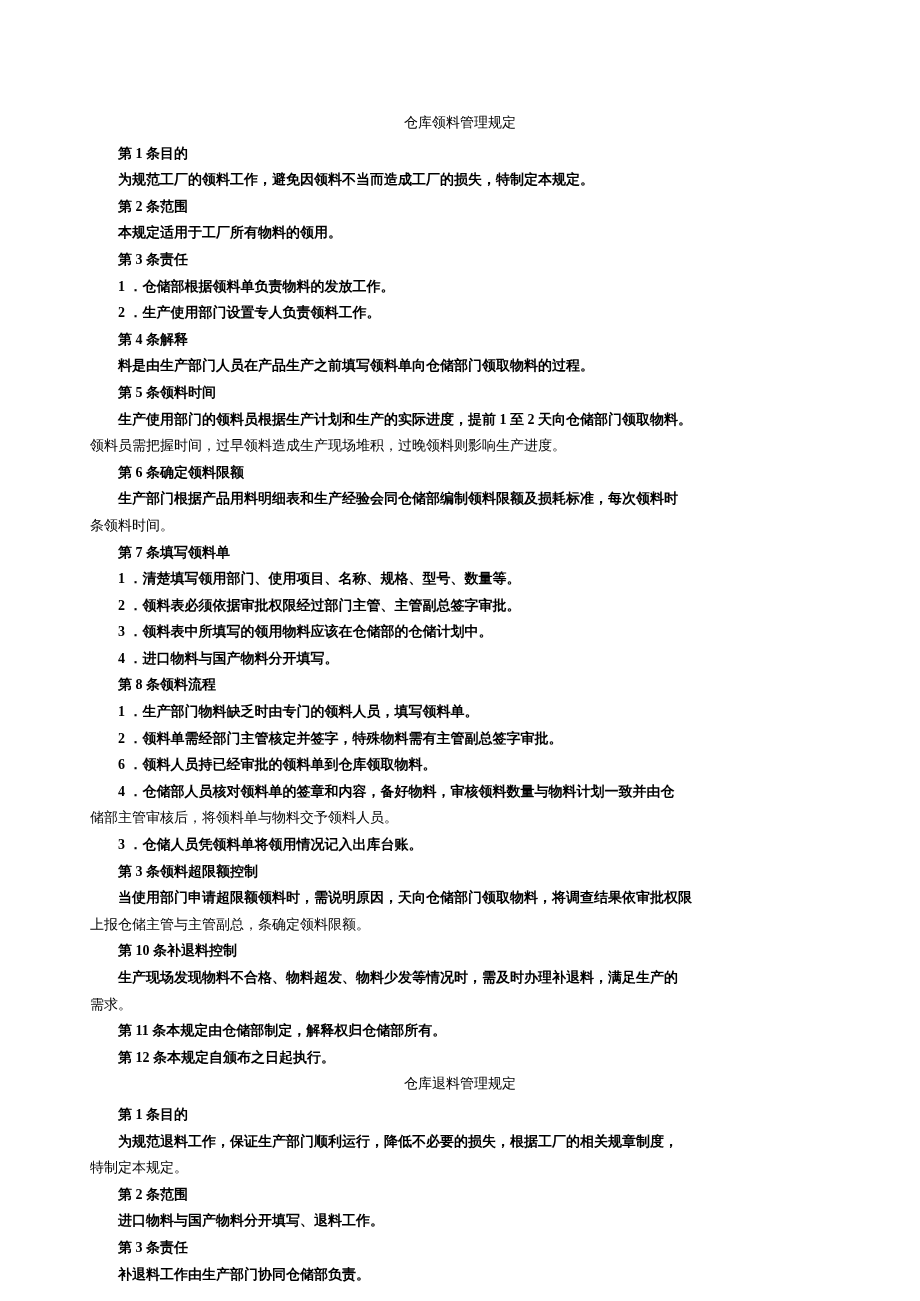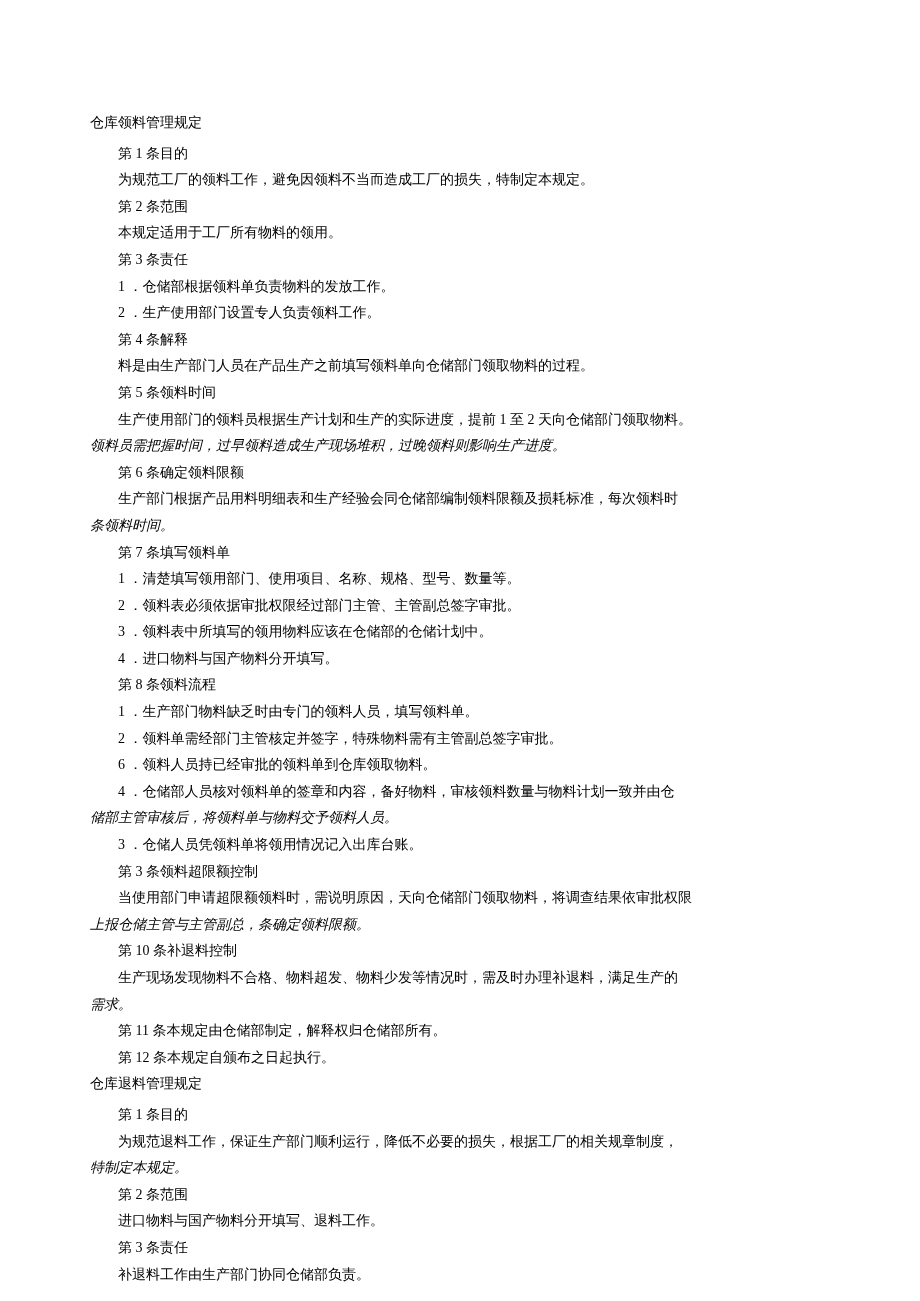--- a/index.html
+++ b/index.html
@@ -10,31 +10,31 @@
     body {
       font-family: "SimSun", "宋体", serif;
       font-size: 14px;
       line-height: 1.9;
       color: #000;
       background: #fff;
       padding: 110px 90px 60px 90px;
       width: 920px;
     }
     .title {
-      text-align: left;
+      text-align: center;
       font-size: 14px;
       margin-bottom: 4px;
     }
     .para {
       text-indent: 2em;
       text-align: justify;
+      font-weight: bold;
     }
     .para-no-indent {
       text-align: justify;
-      font-style: italic;
     }
   </style>
 </head>
 <body>
 
 <div class="title">仓库领料管理规定</div>
 
 <div class="para">第 1 条目的</div>
 <div class="para">为规范工厂的领料工作，避免因领料不当而造成工厂的损失，特制定本规定。</div>
 

